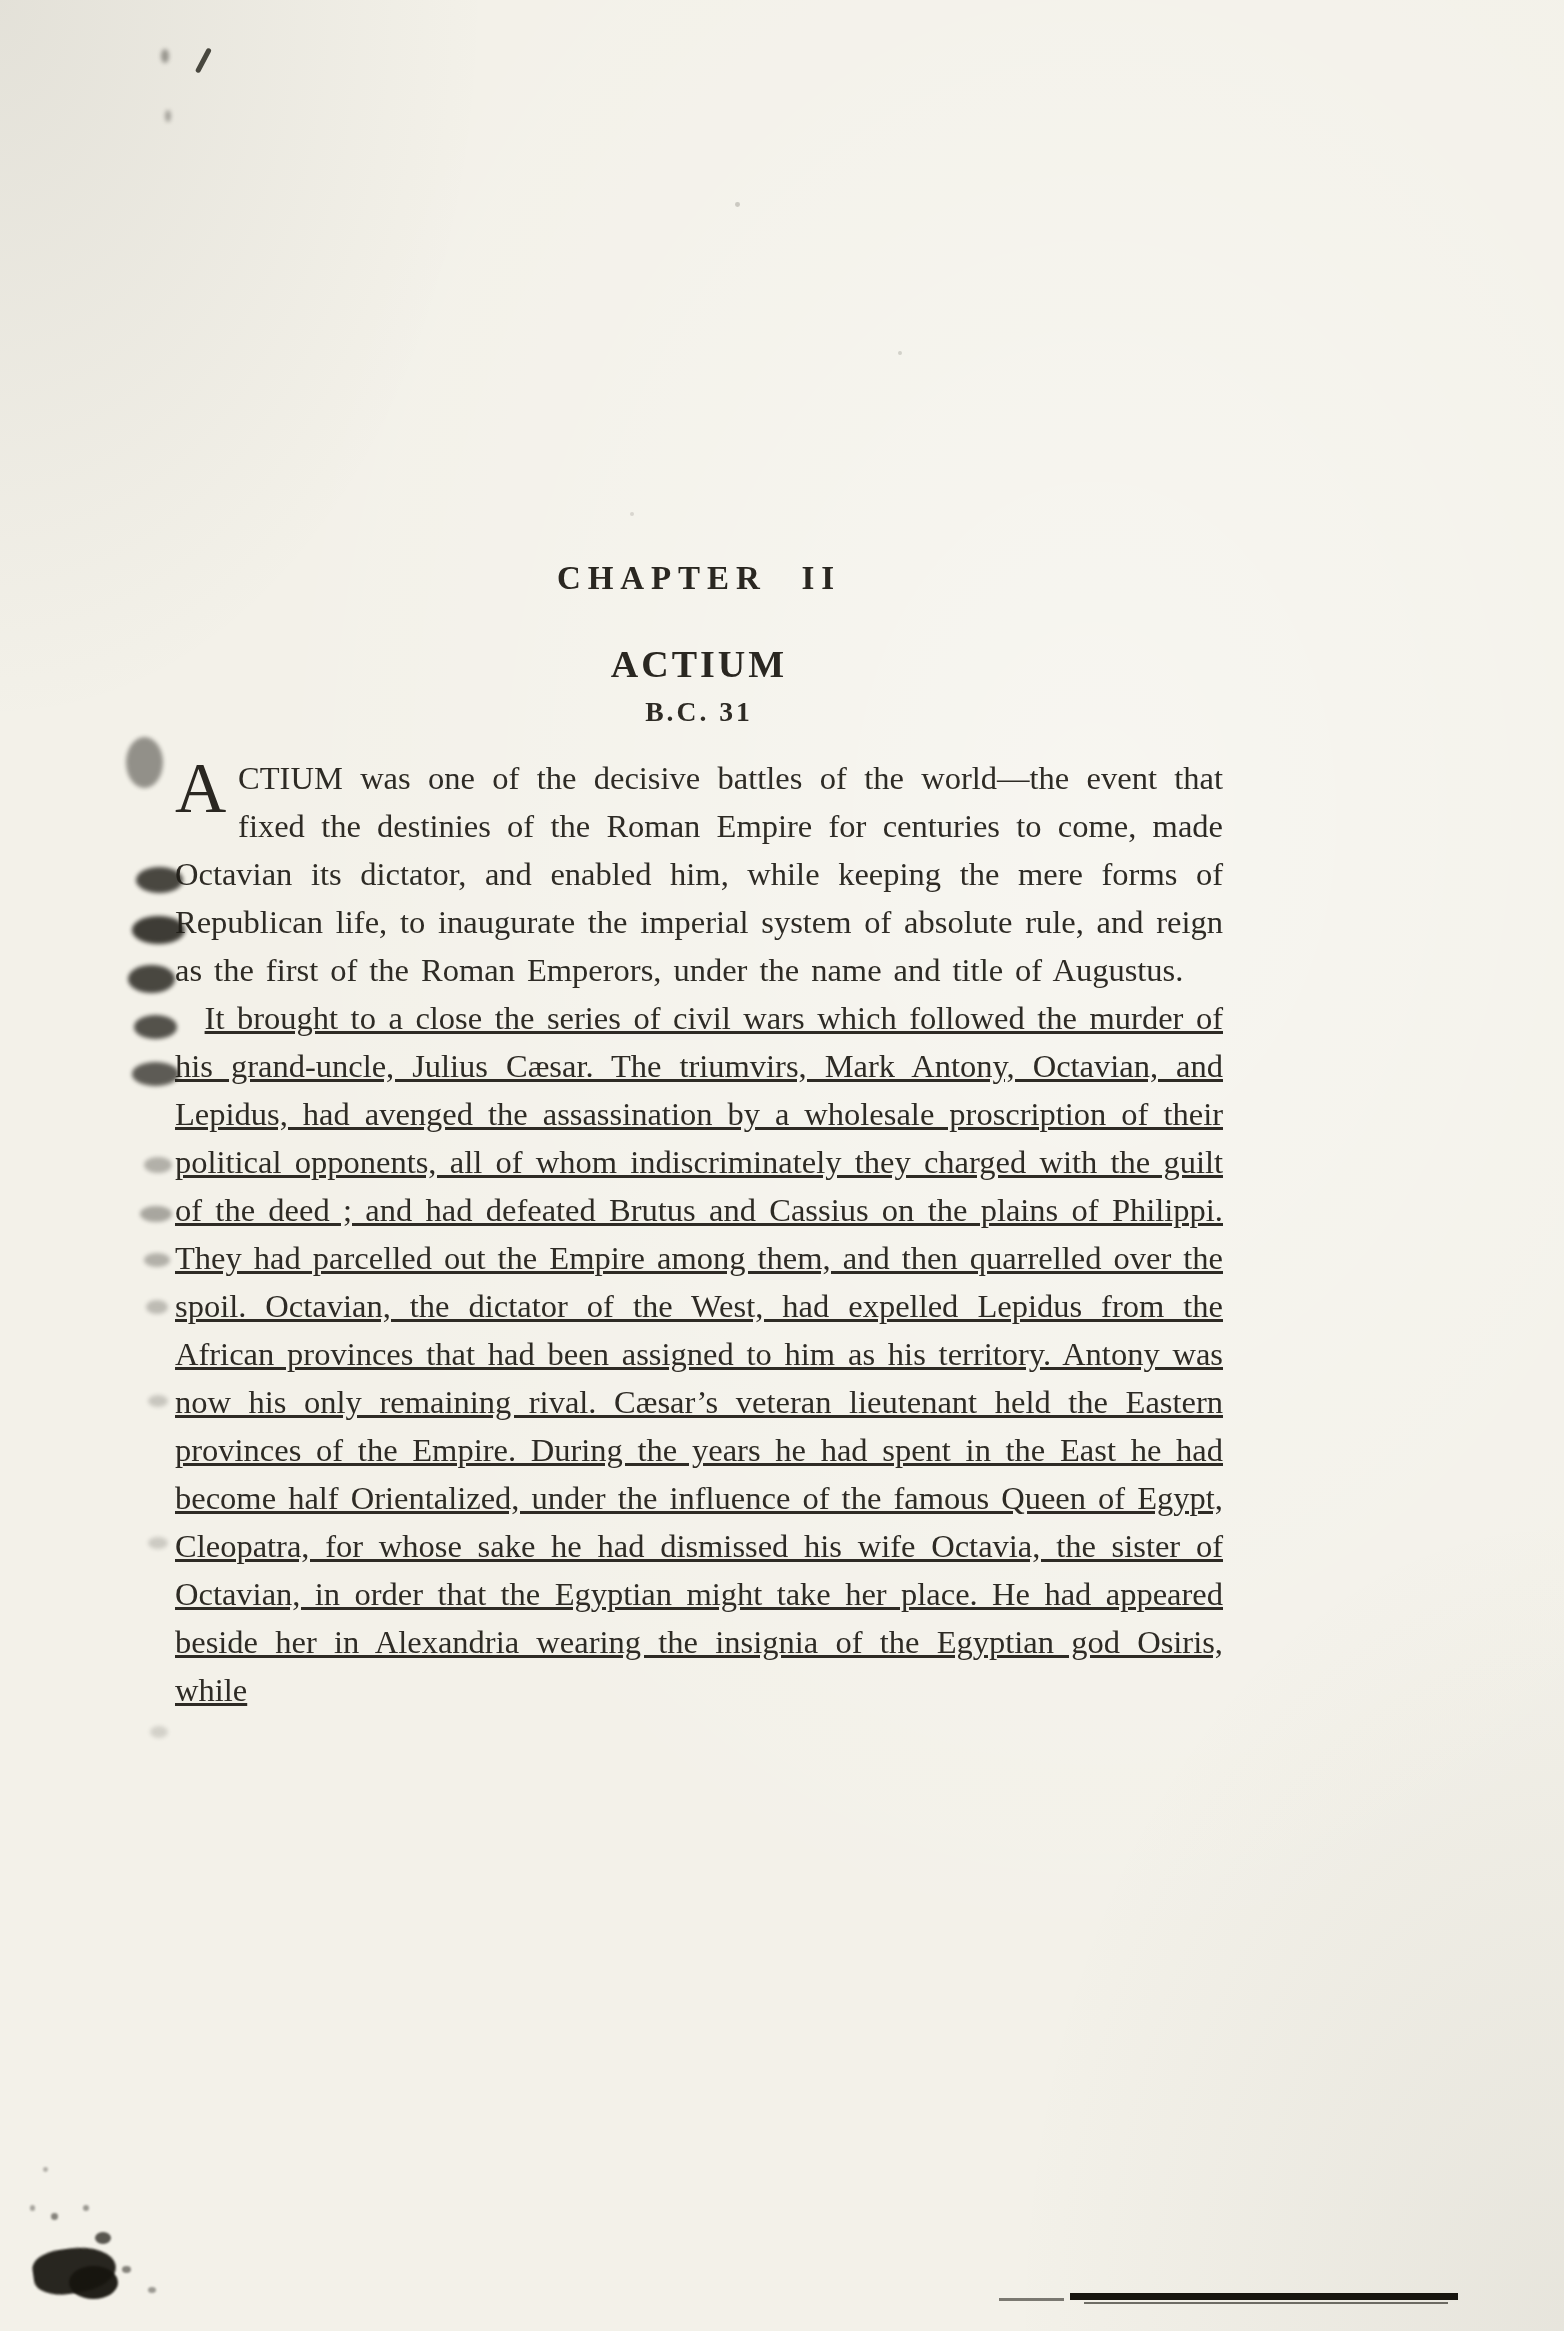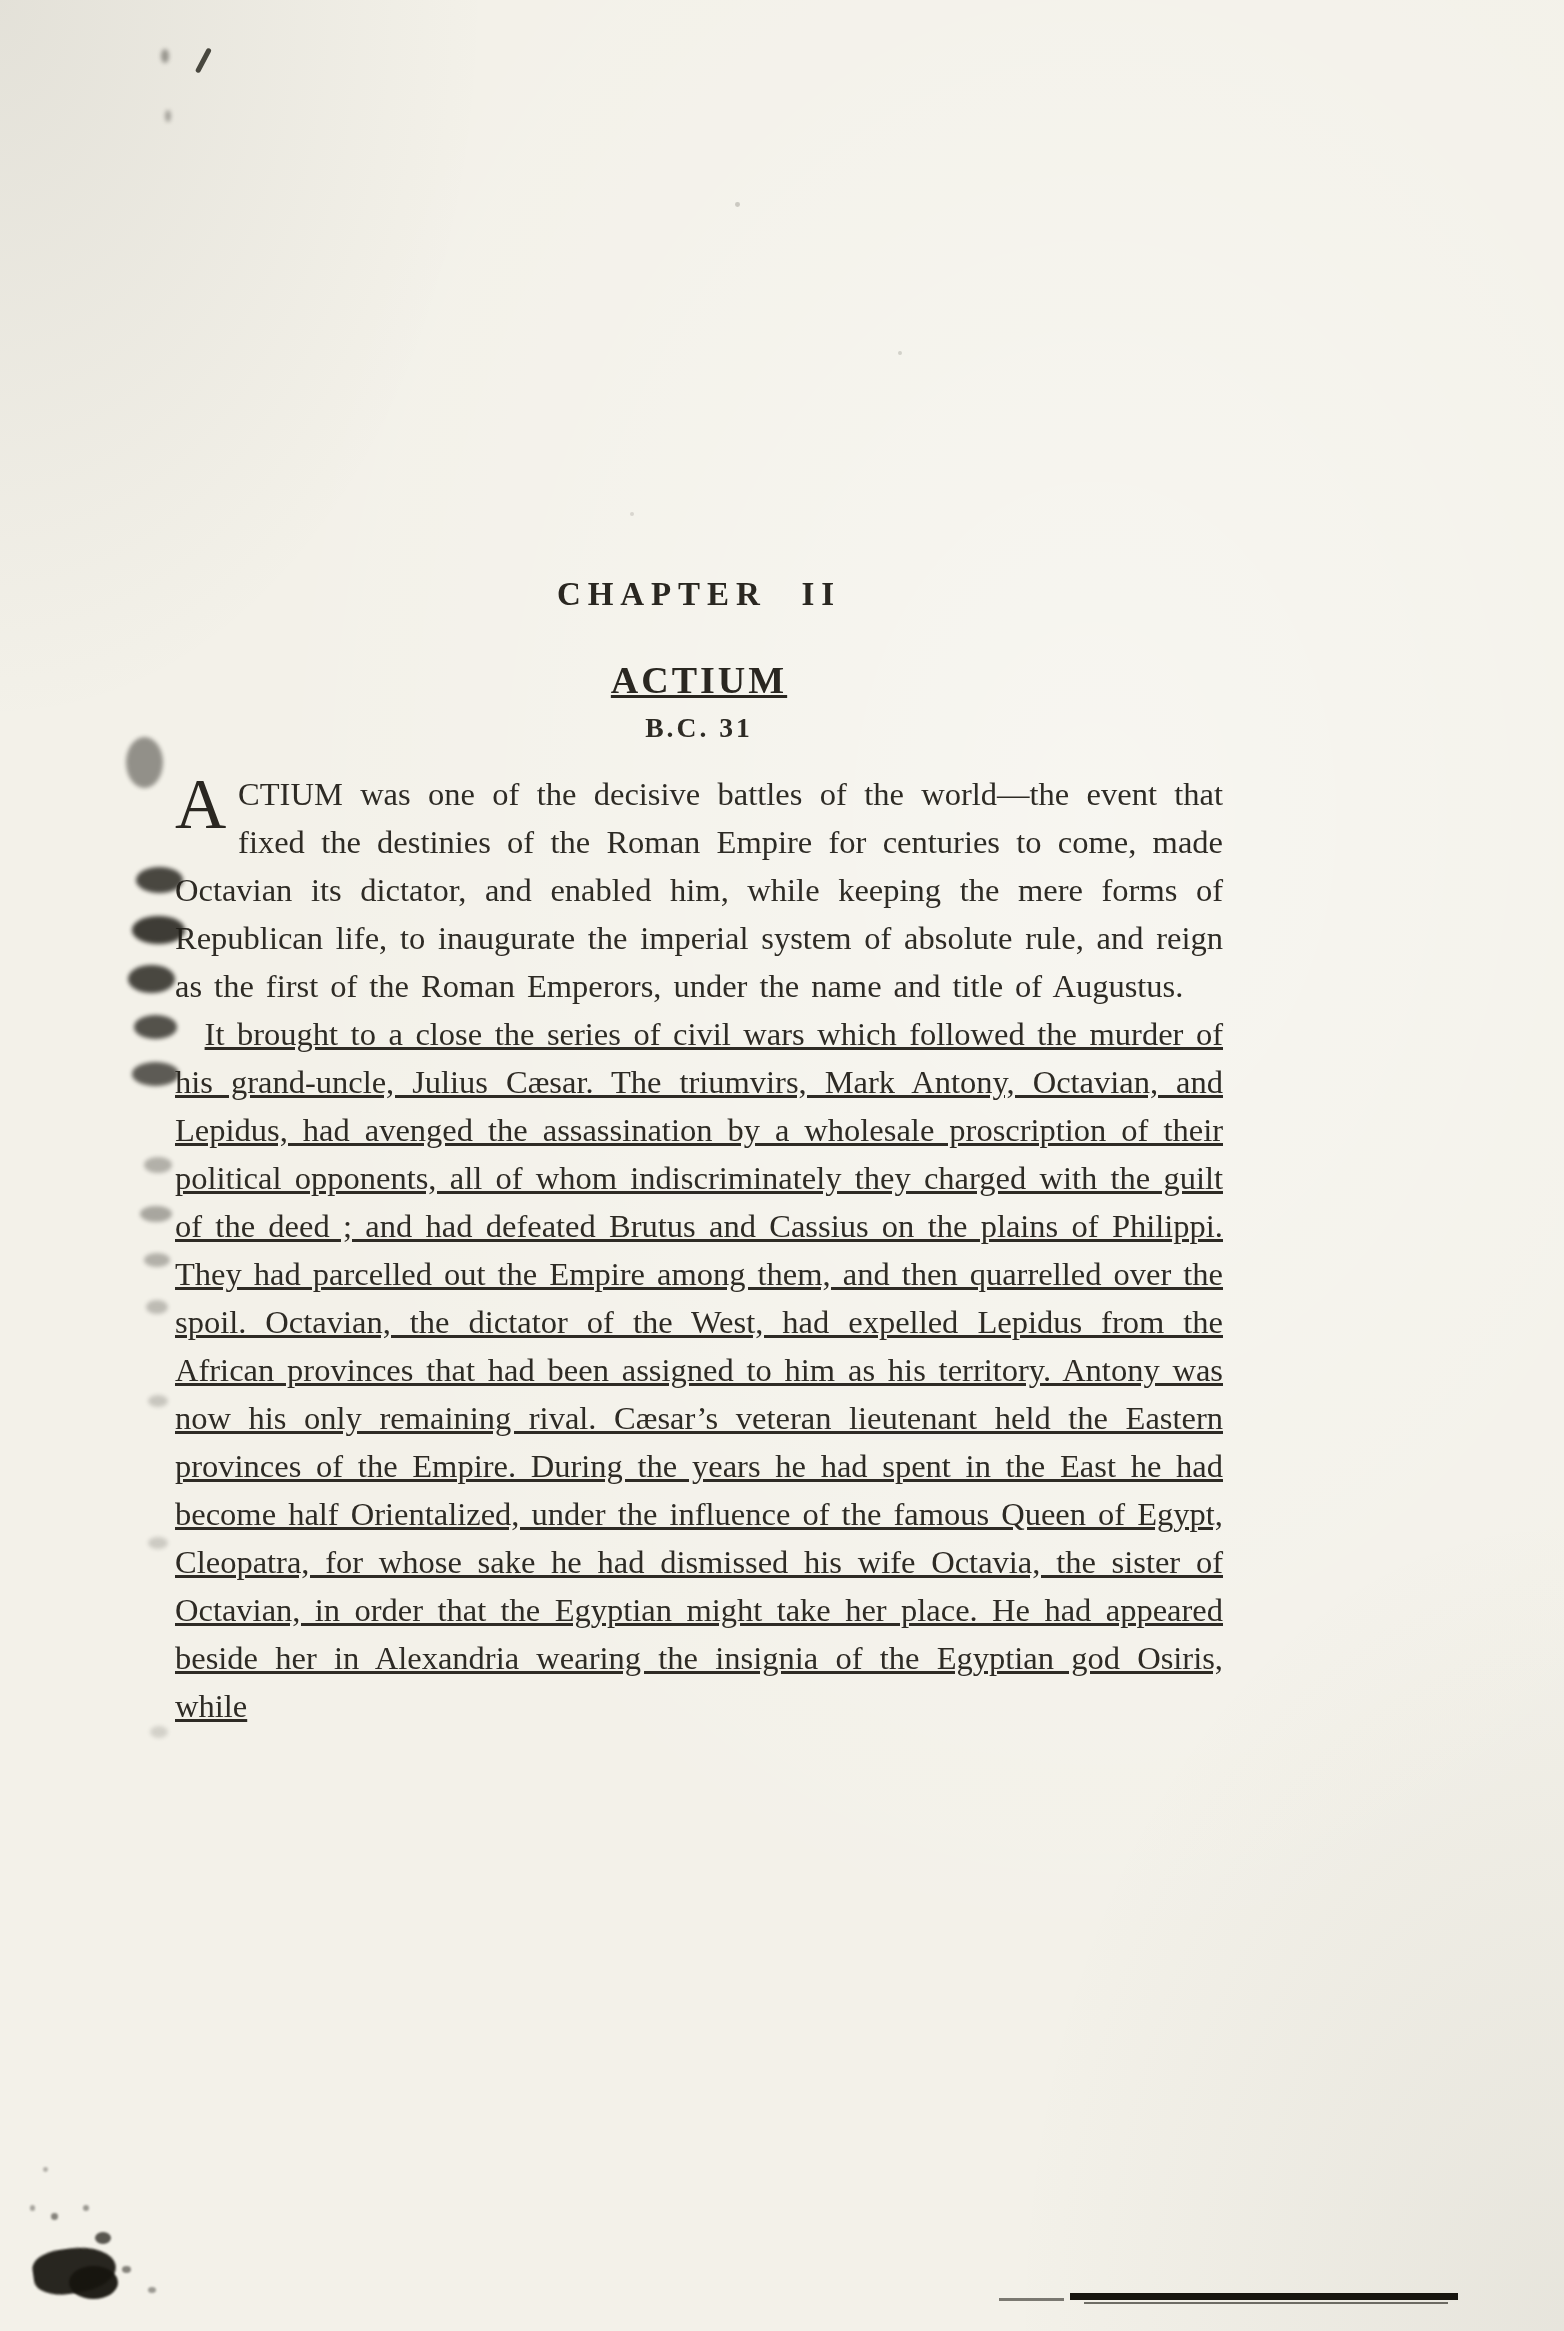--- a/index.html
+++ b/index.html
@@ -24,40 +24,39 @@
     background:
       radial-gradient(ellipse at 70% 35%, rgba(255,255,255,0.35) 0%, rgba(255,255,255,0) 55%),
       radial-gradient(ellipse at 0% 0%, rgba(90,85,70,0.10) 0%, rgba(90,85,70,0) 22%),
       radial-gradient(ellipse at 100% 100%, rgba(90,85,70,0.08) 0%, rgba(90,85,70,0) 25%),
       var(--paper, #f3f1e9);
     color: var(--ink, #2e2b25);
   }
   .column {
     position: absolute;
     left: 175px;
-    top: 576px;
+    top: 560px;
     width: 1048px;
   }
   .chapter-heading {
     margin: 0 0 45px 0;
     text-align: center;
     font-size: 33px;
     font-weight: bold;
     letter-spacing: 6.9px;
     word-spacing: 19.7px;
     color: #2a2721;
   }
   .chapter-title {
     margin: 0 0 9.9px 0;
     text-align: center;
     font-size: 38px;
     font-weight: bold;
     letter-spacing: 3px;
     color: #2a2721;
-    text-decoration: underline;
   }
   .chapter-date {
     margin: 0 0 26px 0;
     text-align: center;
     font-size: 27.6px;
     letter-spacing: 3px;
     font-weight: bold;
   }
   .para {
     margin: 0;

